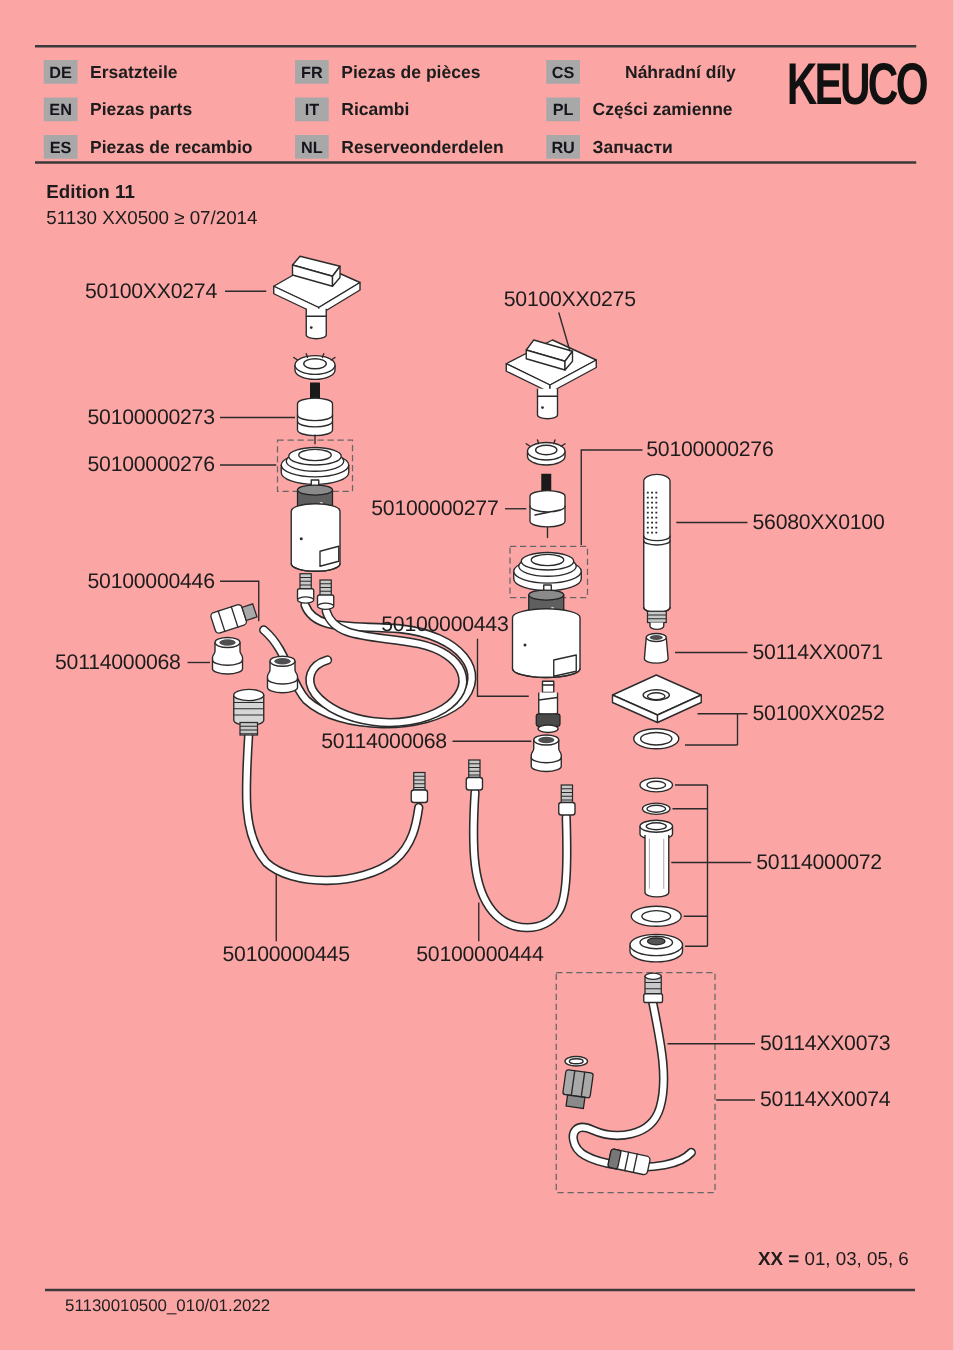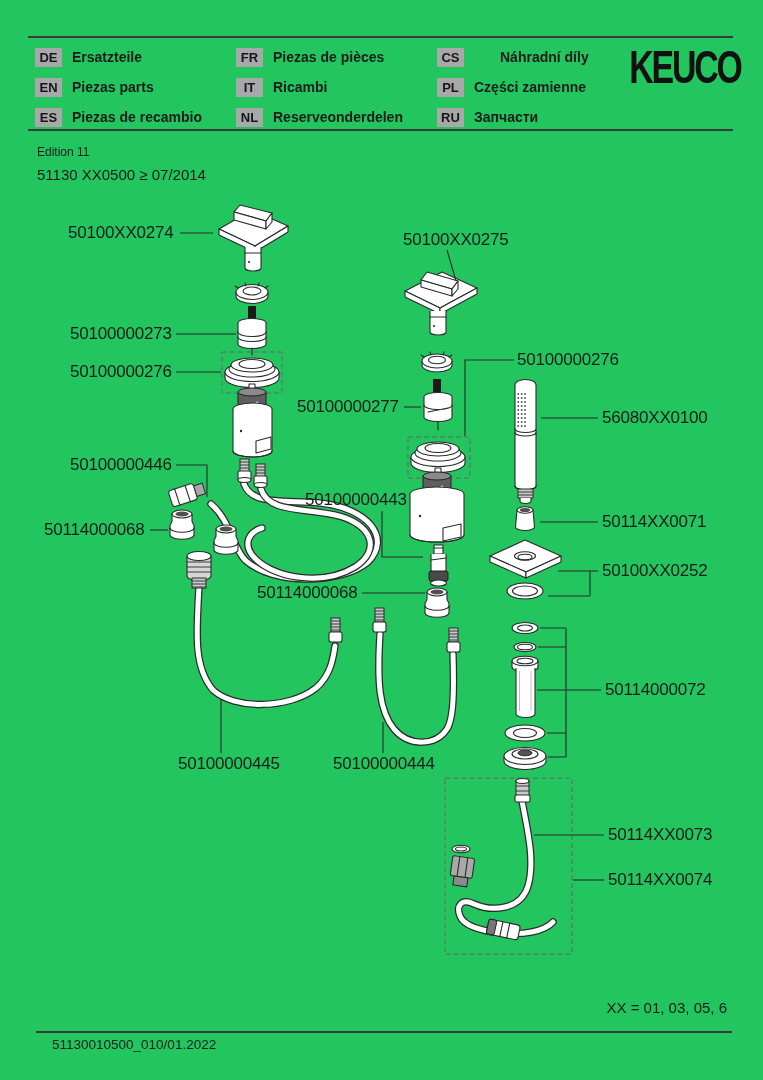--- a/index.html
+++ b/index.html
@@ -1,29 +1,29 @@
 <!DOCTYPE html>
 <html><head>
 <meta charset="utf-8">
 <style>
   html,body{margin:0;padding:0;background:#e8e8e8}
-  .page{position:relative;width:763px;height:1080px;background:#22c55e;margin:0 auto;
+  .page{position:relative;width:763px;height:1080px;background:#fca5a5;margin:0 auto;
         font-family:"Liberation Sans",sans-serif;color:#1c1c1c;overflow:hidden}
   .rule{position:absolute;background:#3a3a3a;height:2px}
   .badge{position:absolute;width:27px;height:19px;background:#a8a8a8;color:#15151d;
          font-weight:bold;font-size:13px;text-align:center;line-height:19px}
   .langlbl{position:absolute;font-weight:bold;font-size:14px;line-height:19px;white-space:nowrap}
   .logo{position:absolute;top:44px;right:22px;font-size:47px;font-weight:bold;letter-spacing:-3px;
         transform:scaleX(0.72);transform-origin:100% 50%;line-height:46px;color:#111}
-  .ed-title{position:absolute;left:37px;top:145px;font-size:12px;font-weight:normal}
+  .ed-title{position:absolute;left:37px;top:145px;font-size:15px;font-weight:bold}
   .ed-model{position:absolute;left:37px;top:166px;font-size:15px}
   .plabel{position:absolute;font-size:17px;letter-spacing:-0.2px;line-height:20px;
           white-space:nowrap;color:#1c1c1c}
   .xxnote{position:absolute;top:999px;right:36px;font-size:15px;white-space:nowrap}
-  .xxnote .b{font-weight:normal}
+  .xxnote .b{font-weight:bold}
   .docnum{position:absolute;left:52px;top:1037px;font-size:13.5px;color:#222}
   svg{position:absolute;left:0;top:0}
   .ln{fill:none;stroke:#2b2b2b;stroke-width:1.1;stroke-linecap:round;stroke-linejoin:round}
   .fw{fill:#fff;stroke:#2b2b2b;stroke-width:1.1;stroke-linejoin:round}
   .fg{fill:#a9a9a9;stroke:#2b2b2b;stroke-width:1}
   .fd{fill:#5f5f5f;stroke:#222;stroke-width:1}
   .ft{fill:#c9c9c9;stroke:#2b2b2b;stroke-width:1}
   .thread{stroke:#2b2b2b;stroke-width:0.9}
   .tube-out{fill:none;stroke:#2b2b2b;stroke-width:7.5;stroke-linecap:round}
   .tube-in{fill:none;stroke:#fff;stroke-width:5;stroke-linecap:round}

